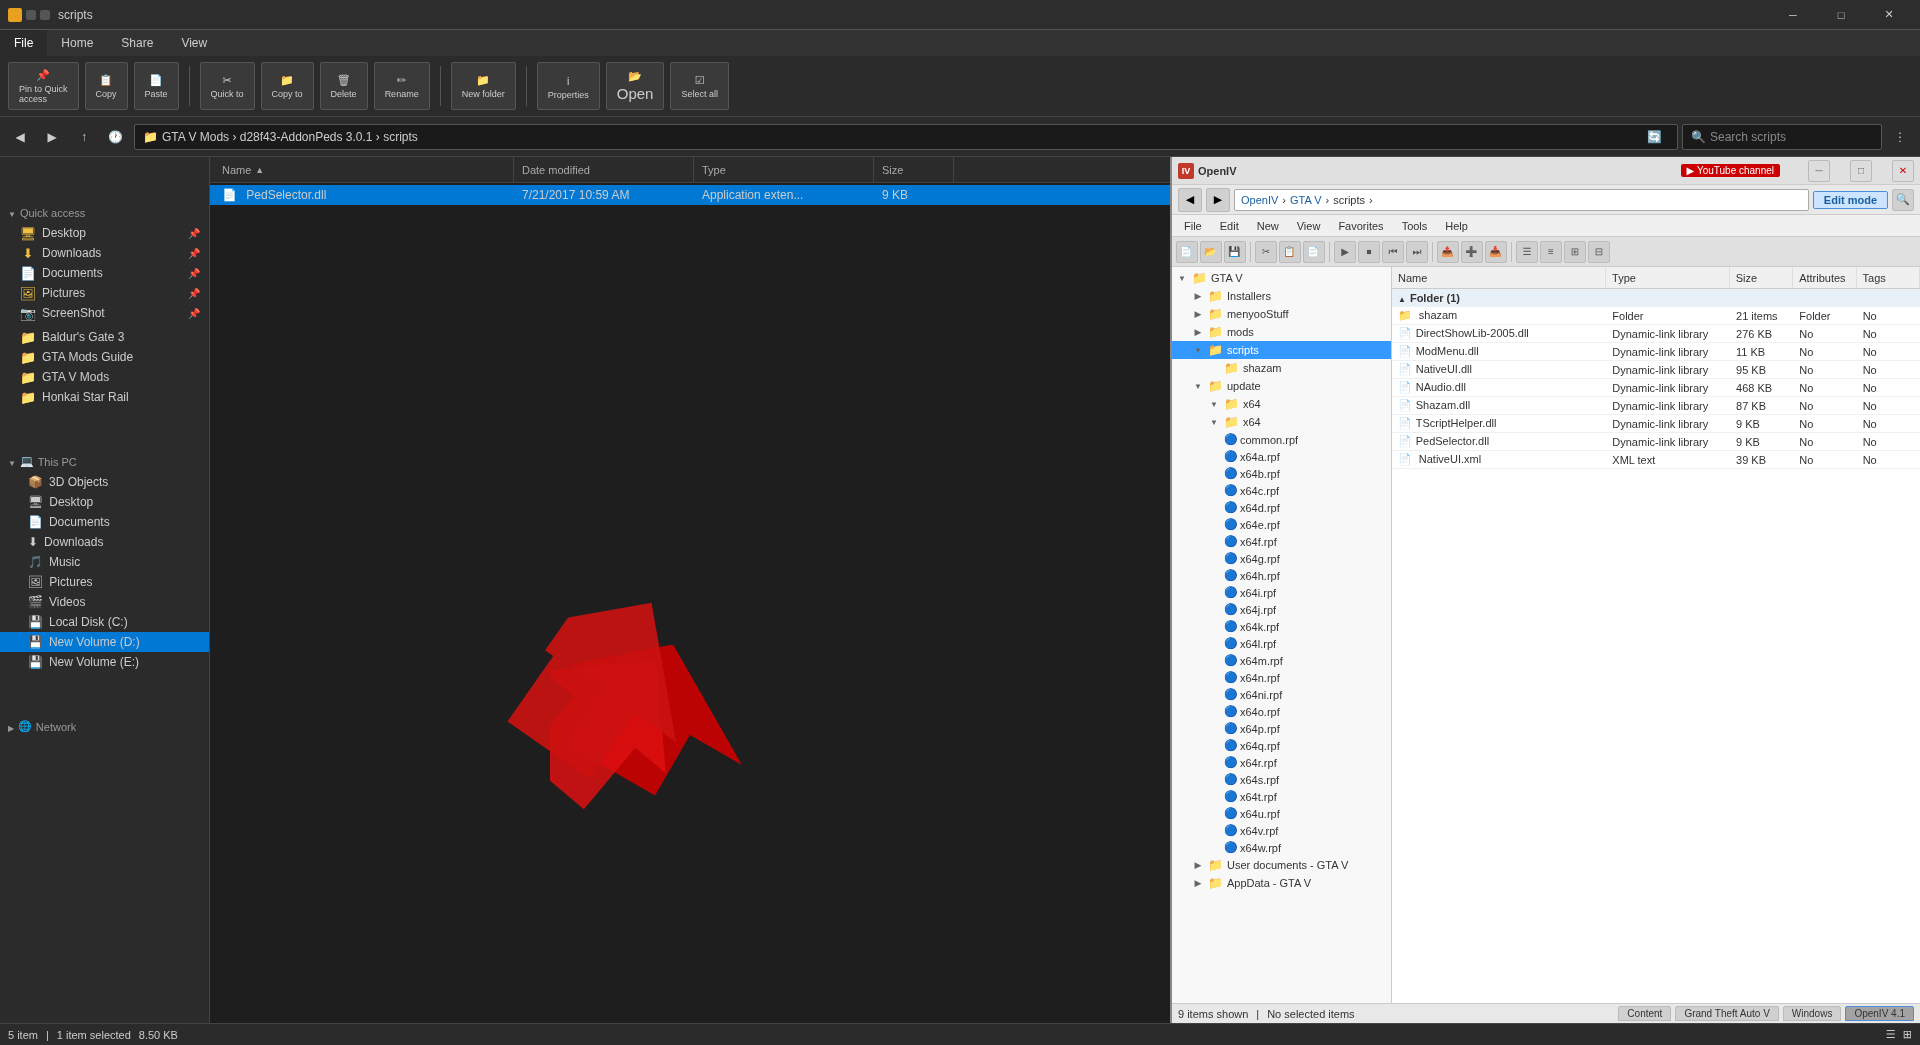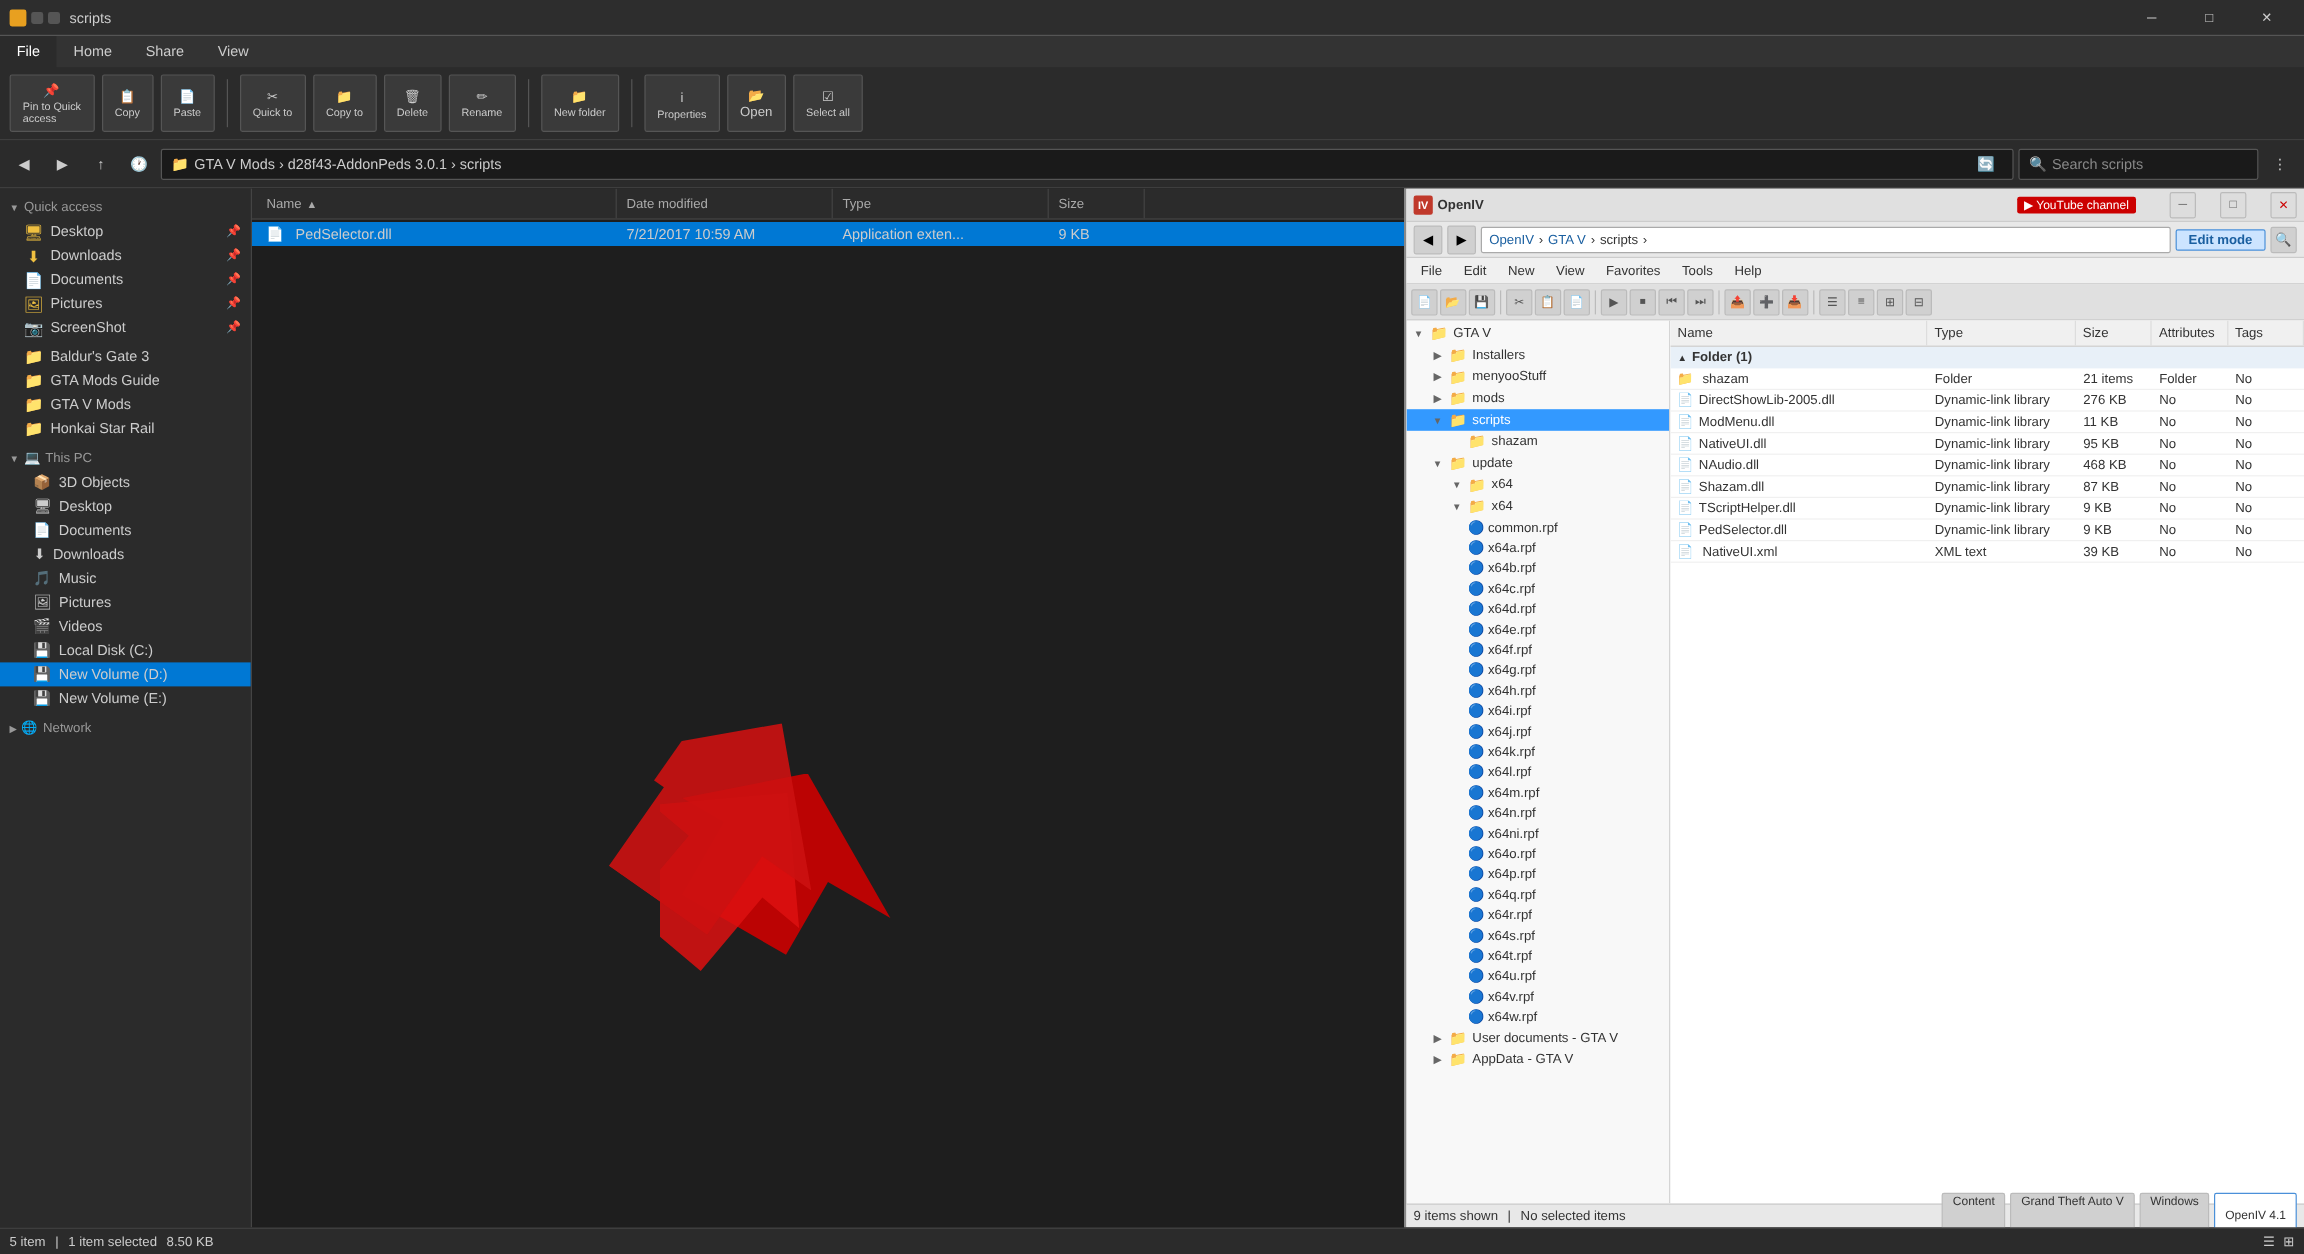--- a/index.html
+++ b/index.html
@@ -27,21 +27,21 @@
     .nav-btn { width: 28px; height: 28px; display: flex; align-items: center; justify-content: center; cursor: pointer; color: #ccc; border-radius: 2px; }
     .address-bar { flex: 1; height: 26px; background: #1a1a1a; border: 1px solid #555; display: flex; align-items: center; padding: 0 8px; color: #ccc; font-size: 12px; border-radius: 2px; }
     .search-box { width: 200px; height: 26px; background: #1a1a1a; border: 1px solid #555; display: flex; align-items: center; padding: 0 8px; color: #888; font-size: 12px; border-radius: 2px; }
 
     
     .main { display: flex; flex: 1; overflow: hidden; }
 
     
     .sidebar { width: 210px; background: #2b2b2b; overflow-y: auto; border-right: 1px solid #444; padding: 4px 0; }
     .sidebar-section { padding: 2px 0; }
-    .sidebar-header { padding: 4px 8px; color: #999; font-size: 11px; cursor: pointer; display: flex; align-items: center; gap: 4px; }
+    .sidebar-header { padding: 4px 8px; color: #999; font-size: 11px; cursor: pointer; display: flex; align-items: center; gap: 4px; margin-top: 40px; }
     .sidebar-item { padding: 3px 8px 3px 20px; display: flex; align-items: center; gap: 6px; cursor: pointer; color: #ccc; font-size: 12px; }
     .sidebar-item.selected { background: #0078d4; }
     .sidebar-item .pin-icon { margin-left: auto; color: #666; font-size: 10px; }
     .folder-icon { width: 16px; height: 14px; display: inline-flex; align-items: center; justify-content: center; }
     .folder-yellow { color: #f0c040; font-size: 13px; }
 
     
     .file-list { flex: 1; background: #1e1e1e; display: flex; flex-direction: column; overflow: hidden; }
     .file-list-header { display: flex; background: #2b2b2b; border-bottom: 1px solid #444; height: 26px; align-items: center; padding: 0 4px; }
     .col-header { padding: 0 8px; color: #aaa; font-size: 11px; cursor: pointer; height: 100%; display: flex; align-items: center; border-right: 1px solid #444; }
@@ -160,21 +160,21 @@
         <div>📁</div>
         <div style="font-size:9px;text-align:right;">New folder</div>
       </div>
     <div class="ribbon-separator"></div>
     <div class="ribbon-btn">
         <div>ℹ</div>
         <div style="font-size:9px;">Properties</div>
       </div>
     <div class="ribbon-btn">
         <div>📂</div>
-        <div style="font-size:11px;">Open</div>
+        <div style="font-size:15px;">Open</div>
       </div>
     <div class="ribbon-btn">
         <div>☑</div>
         <div style="font-size:9px;">Select all</div>
       </div>
   </div>
 </div>
 
 <div class="nav-bar">
   <div class="nav-btn">◀</div>
@@ -679,21 +679,21 @@
     </div>
 
     <div class="openiv-status">
       <span>9 items shown</span>
       <span> | </span>
       <span>No selected items</span>
       <div style="margin-left:auto;display:flex;gap:4px;">
         <div style="padding:1px 8px;background:#d0d0d0;border:1px solid #bbb;font-size:10px;cursor:pointer;border-radius:2px 2px 0 0;">Content</div>
         <div style="padding:1px 8px;background:#d0d0d0;border:1px solid #bbb;font-size:10px;cursor:pointer;border-radius:2px 2px 0 0;">Grand Theft Auto V</div>
         <div style="padding:1px 8px;background:#d0d0d0;border:1px solid #bbb;font-size:10px;cursor:pointer;border-radius:2px 2px 0 0;">Windows</div>
-        <div style="padding:13px 8px;background:#ffffff;border:1px solid #4a90d9;font-size:10px;cursor:pointer;border-radius:2px 2px 0 0;">OpenIV 4.1</div>
+        <div style="padding:1px 8px;background:#a3a3a3;border:1px solid #4a90d9;font-size:10px;cursor:pointer;border-radius:2px 2px 0 0;">OpenIV 4.1</div>
       </div>
     </div>
   </div>
 </div>
 
 <div class="status-bar">
   <div class="status-left">
     <span>5 item</span>
     <span> | </span>
     <span>1 item selected</span>

